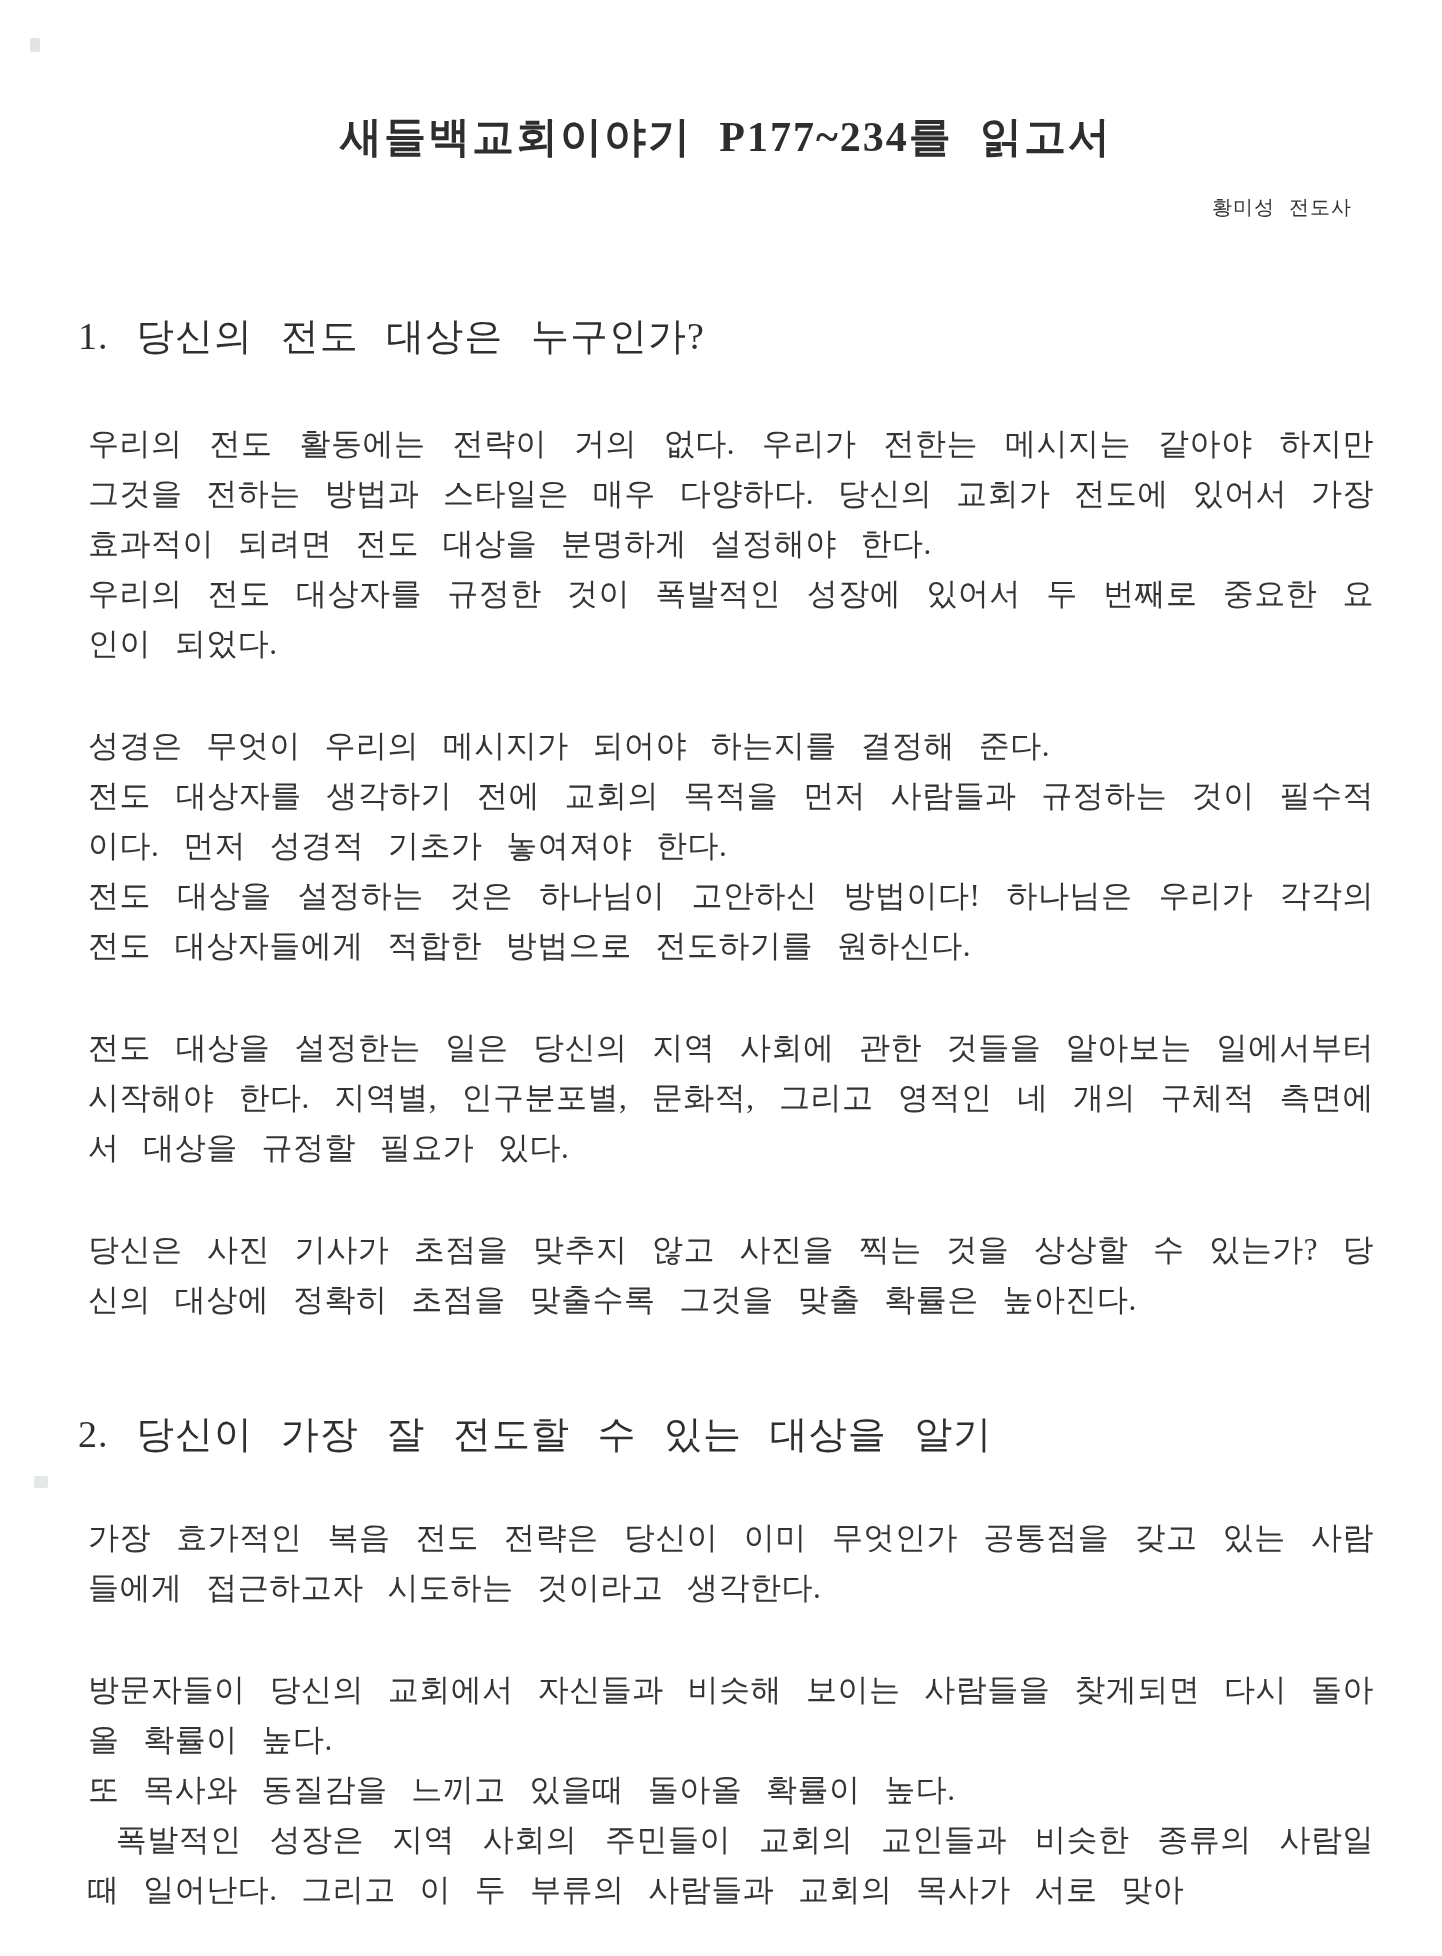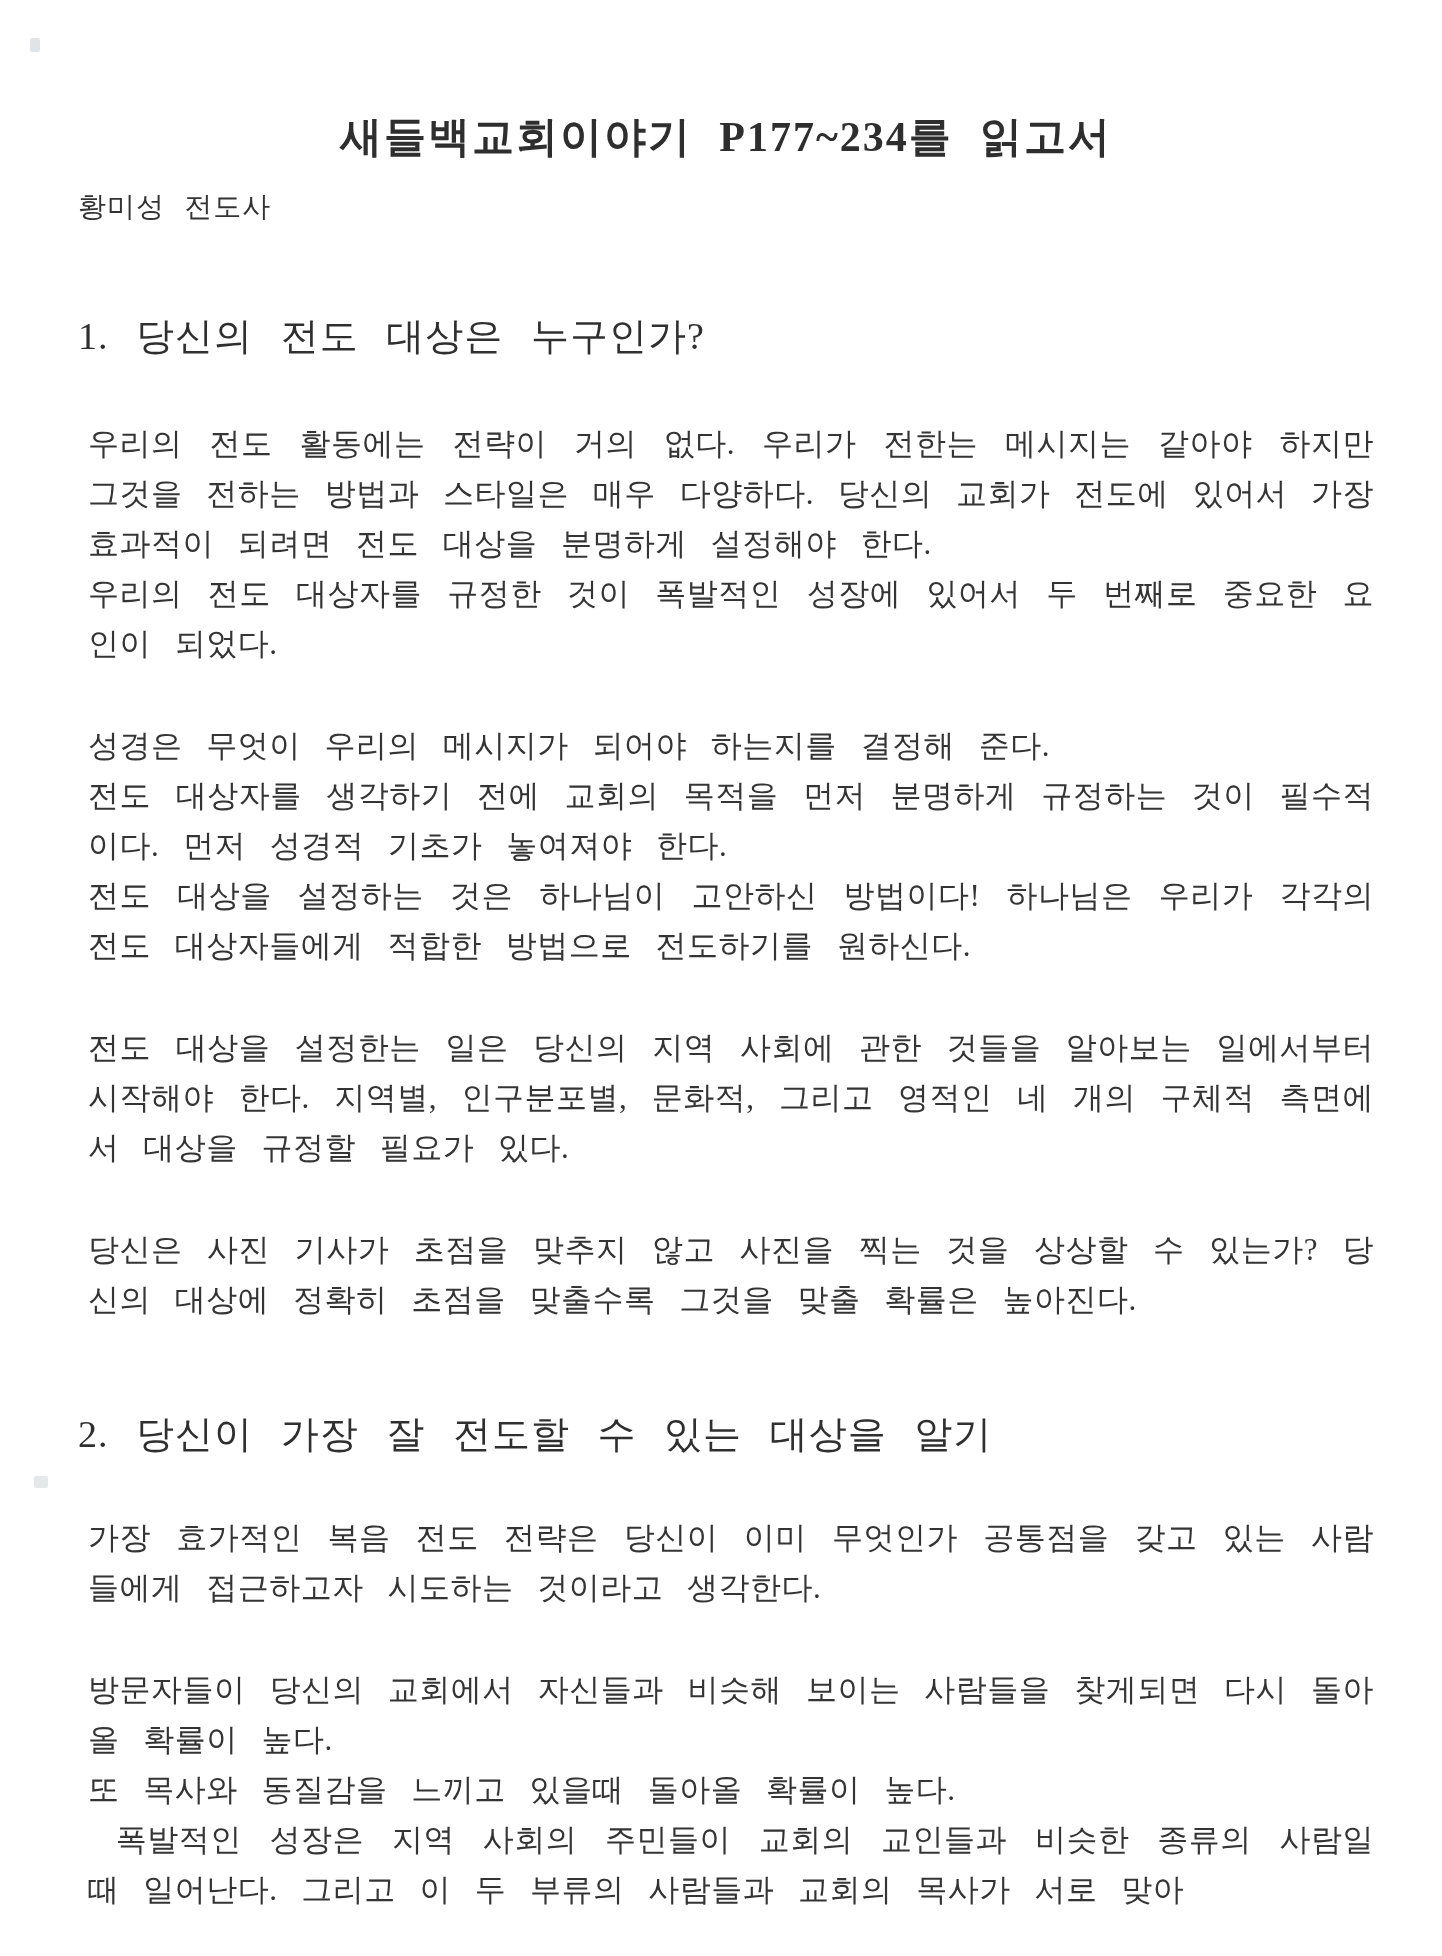--- a/index.html
+++ b/index.html
@@ -23,22 +23,22 @@
     text-align: center;
     font-size: 42px;
     font-weight: 600;
     letter-spacing: 2px;
     word-spacing: 0.35em;
     line-height: 56px;
     color: #2e2e2e;
   }
   .author-line {
     margin: 22px 22px 11px 0;
-    text-align: left;
-    font-size: 28px;
+    text-align: right;
+    font-size: 20px;
     font-weight: 500;
     word-spacing: 0.4em;
     letter-spacing: 1px;
     line-height: 40px;
     color: #333333;
   }
   .section-heading {
     margin: 84px 0 58px 0;
     font-size: 38px;
     font-weight: 500;
@@ -86,21 +86,21 @@
   <section>
     <h2 class="section-heading">1. 당신의 전도 대상은 누구인가?</h2>
 
     <p class="para">
       <span class="line">우리의 전도 활동에는 전략이 거의 없다. 우리가 전한는 메시지는 같아야 하지만 그것을 전하는 방법과 스타일은 매우 다양하다. 당신의 교회가 전도에 있어서 가장 효과적이 되려면 전도 대상을 분명하게 설정해야 한다.</span>
       <span class="line">우리의 전도 대상자를 규정한 것이 폭발적인 성장에 있어서 두 번째로 중요한 요인이 되었다.</span>
     </p>
 
     <p class="para">
       <span class="line">성경은 무엇이 우리의 메시지가 되어야 하는지를 결정해 준다.</span>
-      <span class="line">전도 대상자를 생각하기 전에 교회의 목적을 먼저 분명하게 규정하는 것이 필수적이다. 먼저 성경적 기초가 놓여져야 한다.</span>
+      <span class="line">전도 대상자를 생각하기 전에 교회의 목적을 먼저 사람들과 규정하는 것이 필수적이다. 먼저 성경적 기초가 놓여져야 한다.</span>
       <span class="line">전도 대상을 설정하는 것은 하나님이 고안하신 방법이다! 하나님은 우리가 각각의 전도 대상자들에게 적합한 방법으로 전도하기를 원하신다.</span>
     </p>
 
     <p class="para">
       <span class="line">전도 대상을 설정한는 일은 당신의 지역 사회에 관한 것들을 알아보는 일에서부터 시작해야 한다. 지역별, 인구분포별, 문화적, 그리고 영적인 네 개의 구체적 측면에서 대상을 규정할 필요가 있다.</span>
     </p>
 
     <p class="para">
       <span class="line">당신은 사진 기사가 초점을 맞추지 않고 사진을 찍는 것을 상상할 수 있는가? 당신의 대상에 정확히 초점을 맞출수록 그것을 맞출 확률은 높아진다.</span>
     </p>

